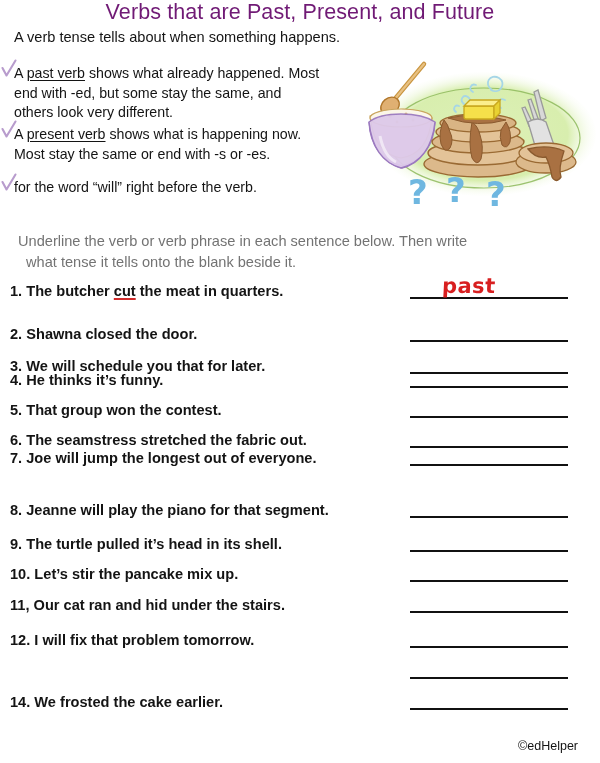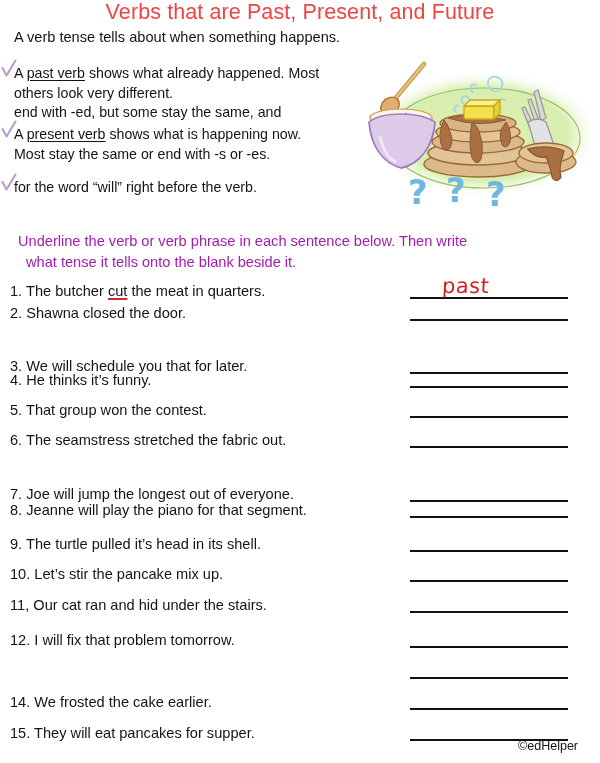--- a/index.html
+++ b/index.html
@@ -26,21 +26,21 @@
   
   .title {
     position: absolute;
     top: 0px;
     left: 0;
     width: 600px;
     text-align: center;
     font-size: 21.5px;
     letter-spacing: 0.1px;
     font-weight: 400;
-    color: #ef4444;
+    color: #701a75;
     white-space: nowrap;
   }
 
   
   .intro {
     position: absolute;
     top: 29px;
     left: 14px;
     font-size: 14.6px;
     color: #141414;
@@ -78,32 +78,33 @@
   }
 
   
   .directions {
     position: absolute;
     top: 231px;
     left: 18px;
     width: 560px;
     font-size: 14.6px;
     line-height: 21px;
-    color: #a21caf;
+    color: #737373;
   }
   .directions .line { display: block; white-space: nowrap; }
   .directions .line.second { padding-left: 8px; }
 
   
   .q-list {
     position: absolute;
     left: 0;
     top: 0;
     width: 600px;
     height: 561px;
+    font-weight: bold;
   }
   .q-row {
     position: absolute;
     left: 10px;
     width: 580px;
     height: 22px;
   }
   .q-text {
     position: absolute;
     left: 0;
@@ -157,22 +158,22 @@
 
   <div class="intro">A verb tense tells about when something happens.</div>
 
   <div class="bullet" id="bullet-past">
     <span class="check">
       <svg viewBox="0 0 16 20" width="16" height="20" aria-hidden="true">
         <path d="M1.5 9 L5.5 16.5 L14.5 1.5" fill="none" stroke="#b89ccd" stroke-width="2.1" stroke-linecap="round" stroke-linejoin="round"></path>
       </svg>
     </span>
     <span class="line"><span>A </span><span class="u">past verb</span><span> shows what already happened. Most</span></span>
+    <span class="line">end with -ed, but some stay the same, and</span>
     <span class="line">others look very different.</span>
-    <span class="line">end with -ed, but some stay the same, and</span>
   </div>
 
   <div class="bullet" id="bullet-present">
     <span class="check">
       <svg viewBox="0 0 16 20" width="16" height="20" aria-hidden="true">
         <path d="M1.5 9 L5.5 16.5 L14.5 1.5" fill="none" stroke="#b89ccd" stroke-width="2.1" stroke-linecap="round" stroke-linejoin="round"></path>
       </svg>
     </span>
     <span class="line"><span>A </span><span class="u">present verb</span><span> shows what is happening now.</span></span>
     <span class="line">Most stay the same or end with -s or -es.</span>
@@ -273,41 +274,41 @@
     <span class="line">Underline the verb or verb phrase in each sentence below. Then write</span>
     <span class="line second">what tense it tells onto the blank beside it.</span>
   </div>
 
   <div class="q-list" id="q-list">
       <div class="q-row" style="top: 281px;">
         <div class="q-text"><span>1.</span> <span>The butcher </span><span class="marked">cut</span><span> the meat in quarters.</span></div>
         <div class="answer-line"></div>
         <div class="answer-written">past</div>
       </div>
-      <div class="q-row" style="top: 303px;">
+      <div class="q-row" style="top: 324px;">
         <div class="q-text"><span>2.</span> <span>Shawna closed the door.</span></div>
         <div class="answer-line"></div>
       </div>
       <div class="q-row" style="top: 356px;">
         <div class="q-text"><span>3.</span> <span>We will schedule you that for later.</span></div>
         <div class="answer-line"></div>
       </div>
       <div class="q-row" style="top: 370px;">
         <div class="q-text"><span>4.</span> <span>He thinks it’s funny.</span></div>
         <div class="answer-line"></div>
       </div>
       <div class="q-row" style="top: 400px;">
         <div class="q-text"><span>5.</span> <span>That group won the contest.</span></div>
         <div class="answer-line"></div>
       </div>
       <div class="q-row" style="top: 430px;">
         <div class="q-text"><span>6.</span> <span>The seamstress stretched the fabric out.</span></div>
         <div class="answer-line"></div>
       </div>
-      <div class="q-row" style="top: 484px; text-align: center;">
+      <div class="q-row" style="top: 448px; text-align: center;">
         <div class="q-text"><span>7.</span> <span>Joe will jump the longest out of everyone.</span></div>
         <div class="answer-line"></div>
       </div>
       <div class="q-row" style="top: 500px;">
         <div class="q-text"><span>8.</span> <span>Jeanne will play the piano for that segment.</span></div>
         <div class="answer-line"></div>
       </div>
       <div class="q-row" style="top: 534px;">
         <div class="q-text"><span>9.</span> <span>The turtle pulled it’s head in its shell.</span></div>
         <div class="answer-line"></div>
@@ -324,20 +325,16 @@
         <div class="q-text"><span>12.</span> <span>I will fix that problem tomorrow.</span></div>
         <div class="answer-line"></div>
       </div>
       <div class="q-row" style="top: 661px;">
         <div class="answer-line"></div>
       </div>
       <div class="q-row" style="top: 692px;">
         <div class="q-text"><span>14.</span> <span>We frosted the cake earlier.</span></div>
         <div class="answer-line"></div>
       </div>
-      <div class="q-row" style="top: 723px;">
-        <div class="q-text"><span>15.</span> <span> They will eat pancakes for supper.</span></div>
-        <div class="answer-line"></div>
-      </div>
     </div>
 
   <div class="footer">©edHelper</div>
 </div>
 
 </body></html>

